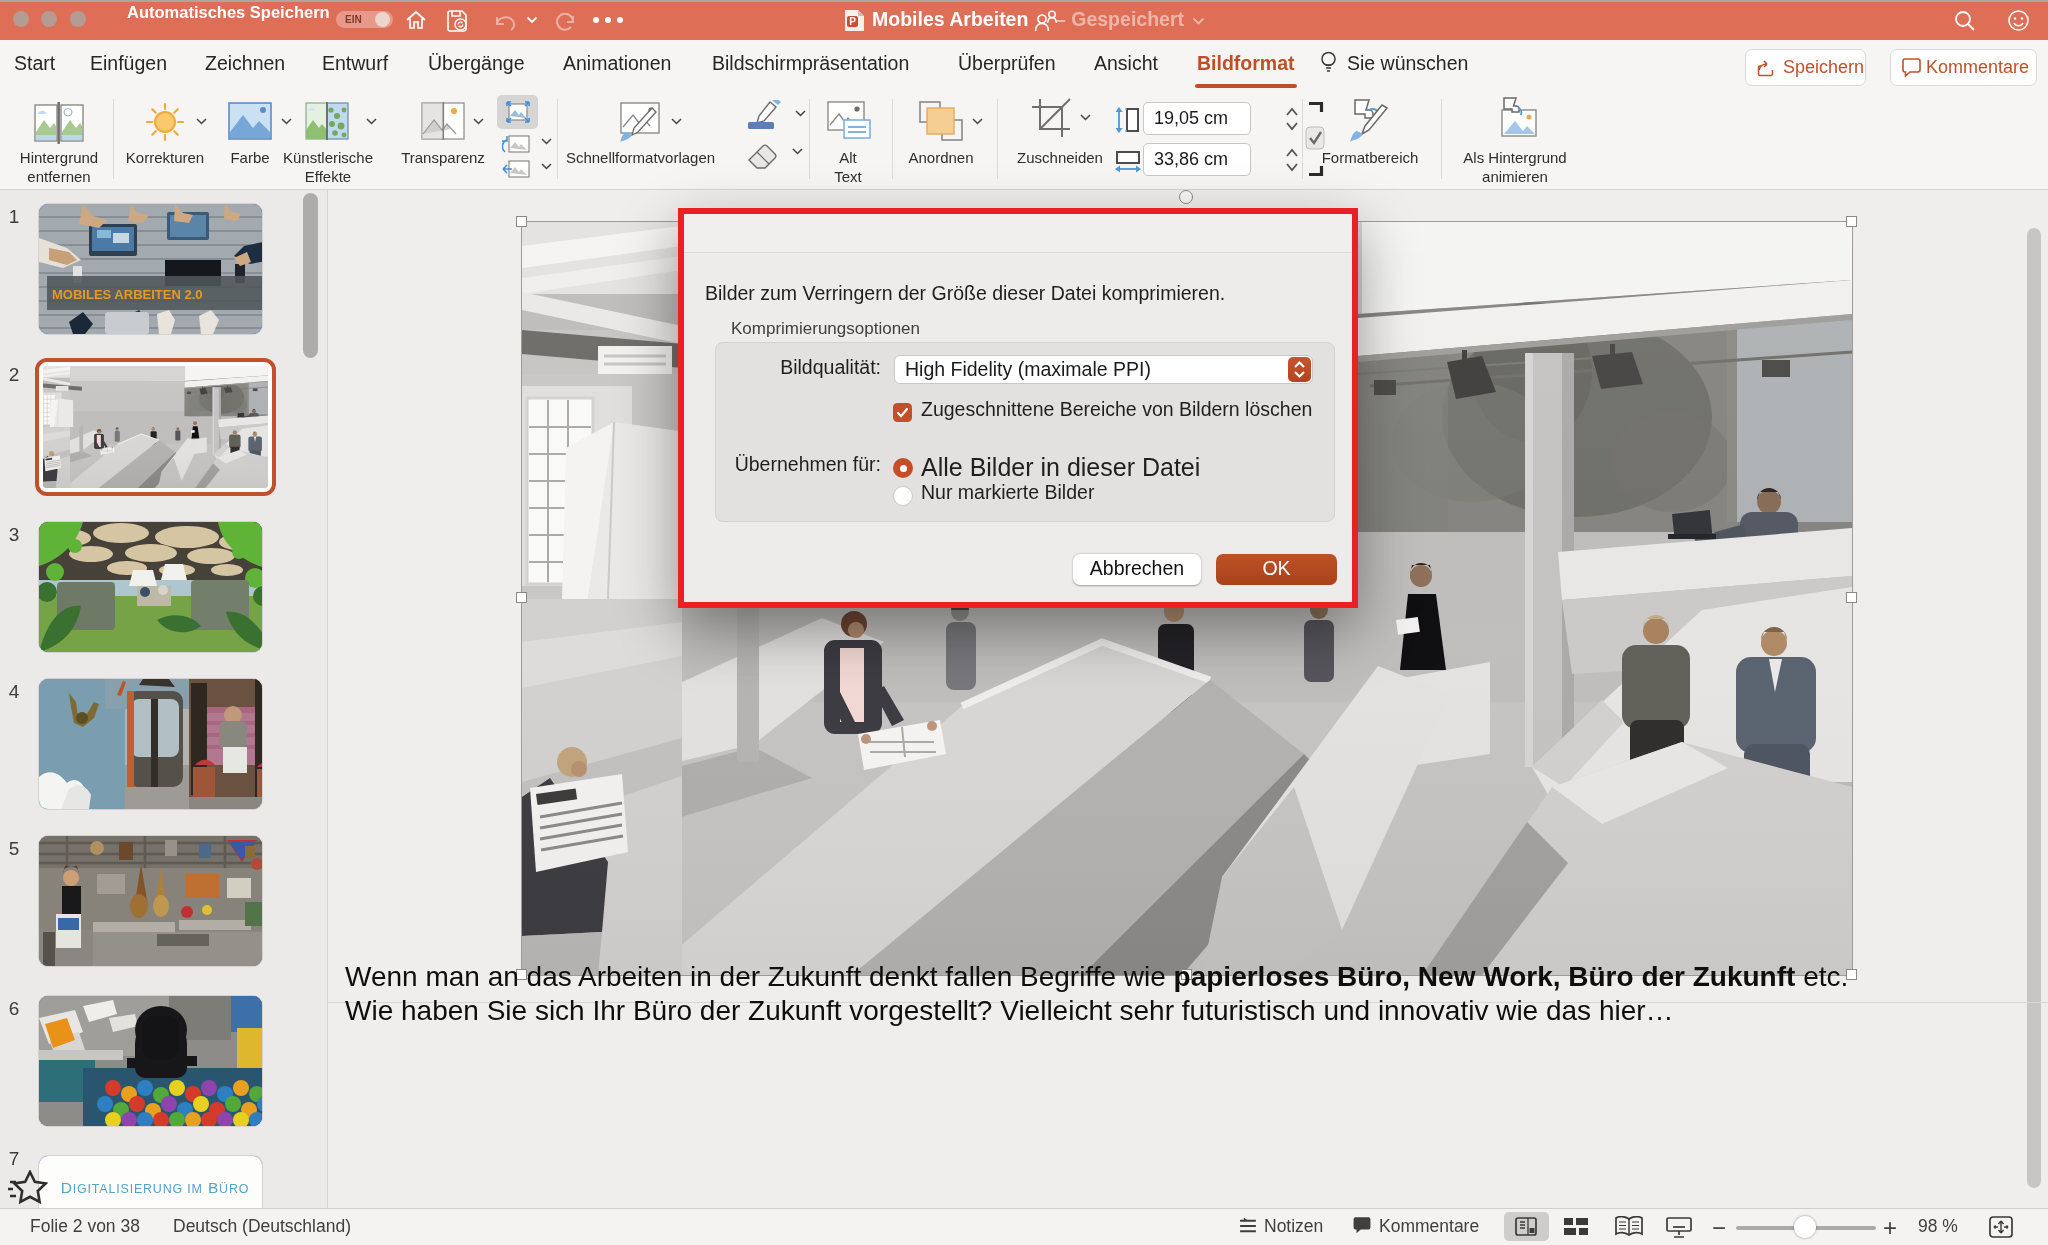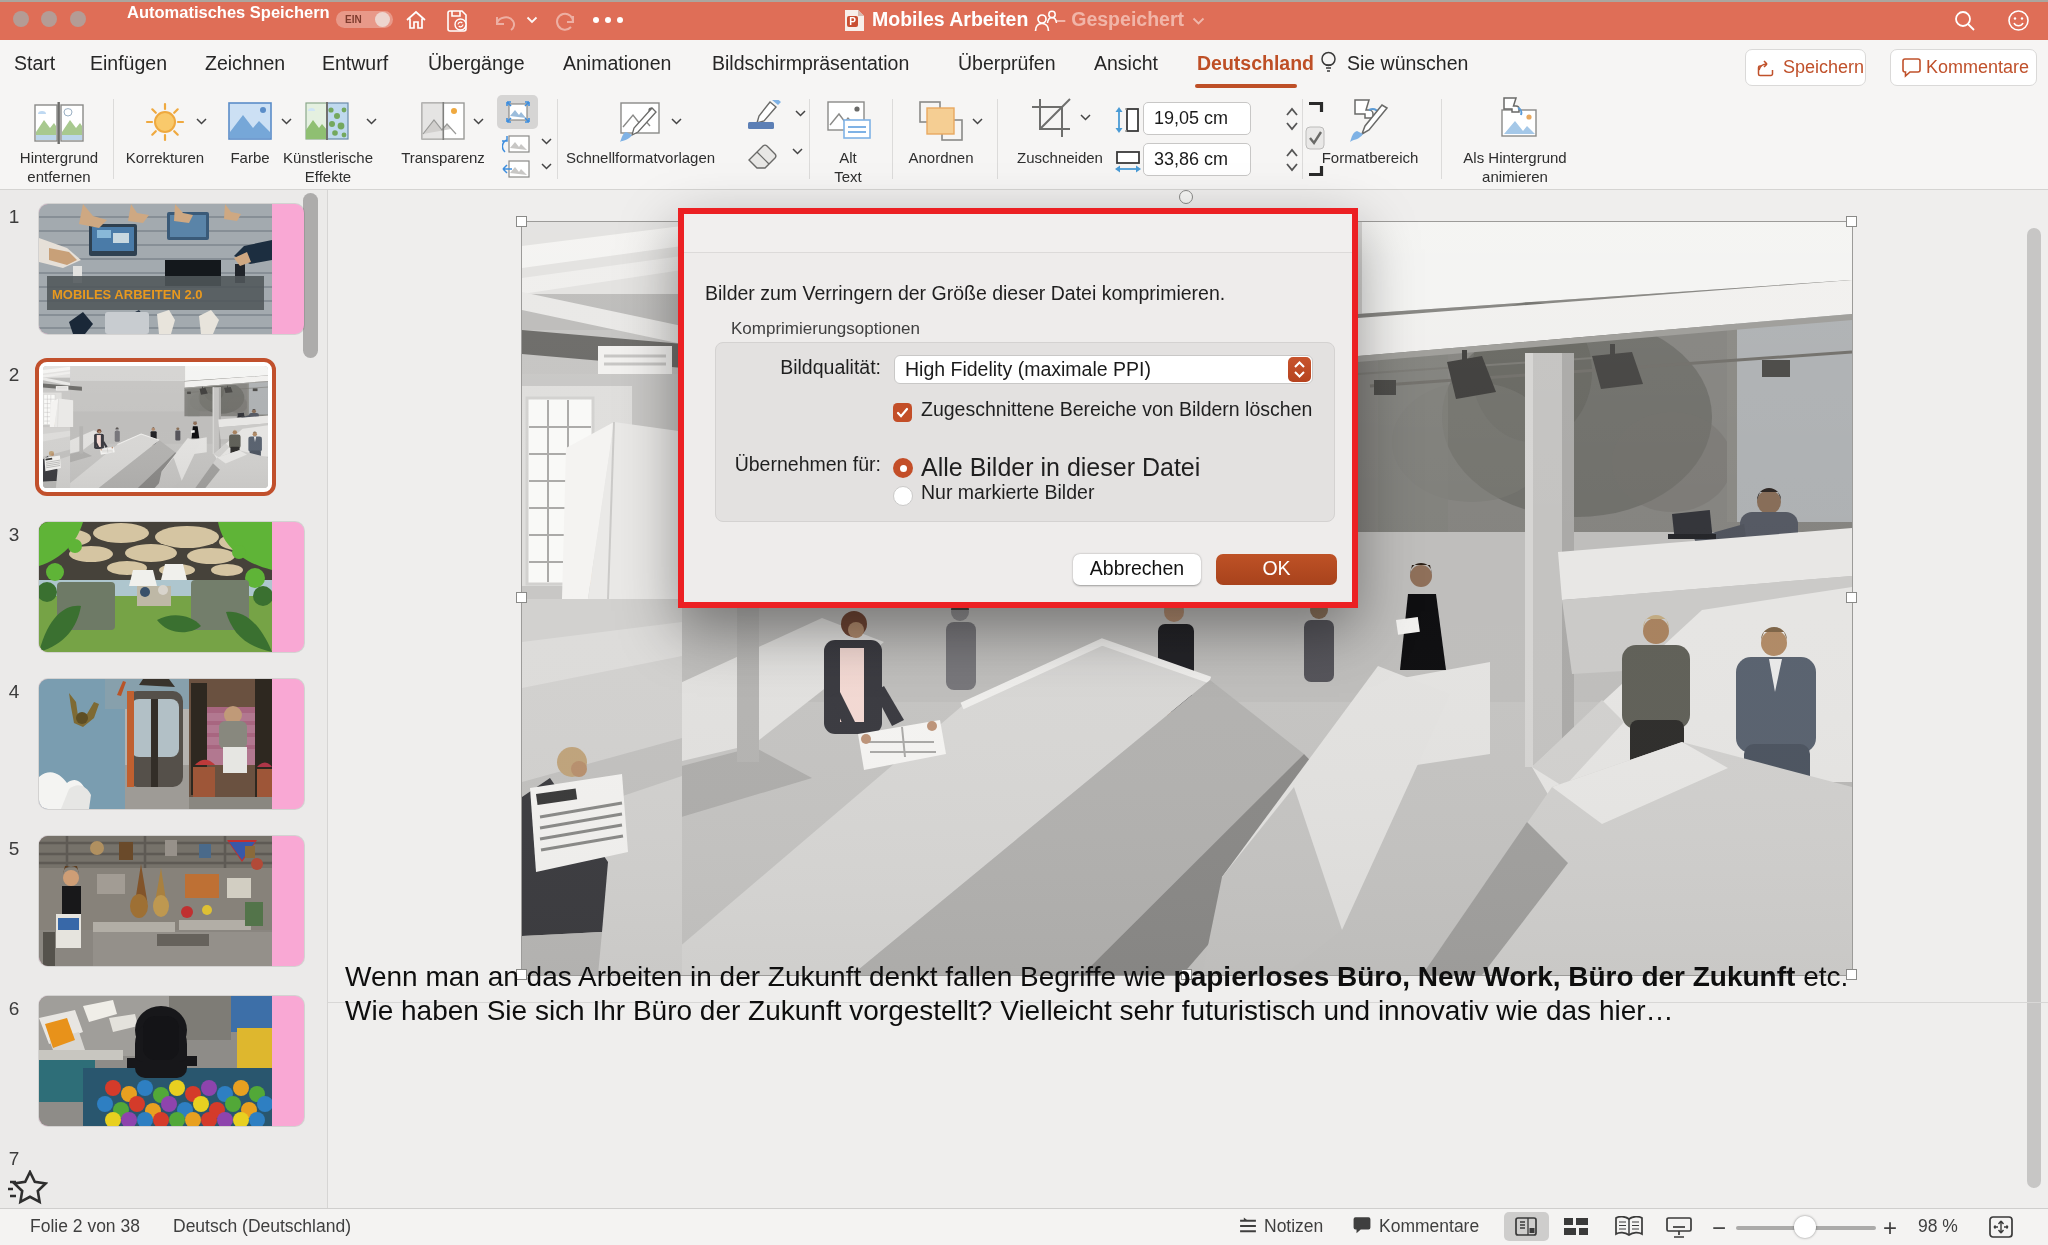--- a/index.html
+++ b/index.html
@@ -2,21 +2,21 @@
 <html><head><meta charset="utf-8">
 <style>
 html,body{margin:0;padding:0;background:#fff;}
 #app{position:relative;width:2048px;height:1245px;overflow:hidden;font-family:"Liberation Sans",sans-serif;background:#EFEEED;}
 .ab{position:absolute;}
 svg{display:block;}
 .rlabel{position:absolute;font-size:15px;color:#2e2e2e;text-align:center;line-height:19px;white-space:nowrap;}
 .tab{position:absolute;font-size:19.5px;color:#262626;top:52px;white-space:nowrap;}
 .vsep{position:absolute;top:99px;height:80px;width:1px;background:#DCDBDA;}
 .num{position:absolute;font-size:19px;color:#3c3c3c;width:24px;text-align:center;}
-.thumb{position:absolute;left:39px;width:265px;height:130px;border-radius:9px;overflow:hidden;background:#f9a8d4;box-shadow:0 0 0 1px rgba(0,0,0,0.10);}
+.thumb{position:absolute;left:39px;width:223px;height:130px;border-radius:9px;overflow:hidden;background:#1d4ed8;box-shadow:0 0 0 1px rgba(0,0,0,0.10);}
 .hnd{position:absolute;width:11px;height:11px;background:#fff;border:1px solid #8a8a88;box-sizing:border-box;}
 </style></head>
 <body>
 <div id="app">
 
 <div class="ab" style="left:0;top:0;width:2048px;height:40px;background:#DF6E57;"></div>
 <div class="ab" style="left:0;top:0;width:2048px;height:2px;background:#ABA69F;"></div>
 <div class="ab" style="left:13px;top:11px;width:16px;height:16px;border-radius:50%;background:#B49C95;"></div>
 <div class="ab" style="left:41px;top:11px;width:16px;height:16px;border-radius:50%;background:#B49C95;"></div>
 <div class="ab" style="left:70px;top:11px;width:16px;height:16px;border-radius:50%;background:#B49C95;"></div>
@@ -86,21 +86,21 @@
 <div class="ab" style="left:0;top:40px;width:2048px;height:50px;background:#F6F5F4;"></div>
 <div class="tab" style="left:14px;">Start</div>
 <div class="tab" style="left:90px;">Einfügen</div>
 <div class="tab" style="left:205px;">Zeichnen</div>
 <div class="tab" style="left:322px;">Entwurf</div>
 <div class="tab" style="left:428px;">Übergänge</div>
 <div class="tab" style="left:563px;">Animationen</div>
 <div class="tab" style="left:712px;">Bildschirmpräsentation</div>
 <div class="tab" style="left:958px;">Überprüfen</div>
 <div class="tab" style="left:1094px;">Ansicht</div>
-<div class="tab" style="left:1197px;color:#BE4F26;font-weight:bold;">Deutschland</div>
+<div class="tab" style="left:1197px;color:#BE4F26;font-weight:bold;">Bildformat</div>
 <div class="ab" style="left:1195px;top:84px;width:102px;height:4px;border-radius:2px;background:#BE4F26;"></div>
 <svg class="ab" style="left:1318px;top:50px" width="21" height="26" viewBox="0 0 21 26">
       <circle cx="10.5" cy="9" r="6.5" fill="none" stroke="#3a3a3a" stroke-width="1.5"></circle>
       <path d="M8 15 h5 M8 18 h5 M9 21 h3" stroke="#3a3a3a" stroke-width="1.4" fill="none"></path>
     </svg>
 <div class="tab" style="left:1347px;">Sie wünschen</div>
 
 <div class="ab" style="left:1745px;top:49px;width:121px;height:37px;background:#fff;border:1px solid #DAD9D8;border-radius:7px;box-sizing:border-box;"></div>
 <svg class="ab" style="left:1757px;top:58px" width="20" height="20" viewBox="0 0 20 20">
       <path d="M2 12 c1-4 4-6 8-6 M10 6 l-3-3 M10 6 l-3 3" fill="none" stroke="#C0512B" stroke-width="1.6"></path>
@@ -698,20 +698,26 @@
           <circle cx="170" cy="124" r="8" fill="#D43B2A"></circle>
           <circle cx="186" cy="124" r="8" fill="#8E44AD"></circle>
           <circle cx="202" cy="124" r="8" fill="#E8D020"></circle>
           <circle cx="218" cy="124" r="8" fill="#2E7FC2"></circle>
 </g>
 <path d="M96 48 a26 26 0 0 1 52 0 v10 a8 8 0 0 1 -8 8 h-36 a8 8 0 0 1 -8 -8z" fill="#17171A"></path>
 <rect x="104" y="20" width="36" height="44" rx="12" fill="#141417"></rect>
 </svg>
     </div>
 
+<div class="thumb" style="top:1156px;height:52px;border-radius:9px 9px 0 0;">
+<svg width="233" height="52" viewBox="0 0 233 52">
+<rect width="233" height="52" fill="#FDFDFC"></rect>
+<text x="116" y="37" font-size="15.5" fill="#56A3C8" text-anchor="middle" font-family="Liberation Sans" letter-spacing="0.8">D<tspan font-size="12.5">IGITALISIERUNG IM</tspan> B<tspan font-size="12.5">ÜRO</tspan></text>
+</svg>
+    </div>
 
 <svg class="ab" style="left:8px;top:1170px" width="40" height="38" viewBox="0 0 40 38">
       <path d="M22 2 l4.8 9.8 10.8 1.6 -7.8 7.6 1.8 10.8 -9.6 -5 -9.6 5 1.8 -10.8 -7.8 -7.6 10.8 -1.6z" fill="none" stroke="#2e2e2e" stroke-width="2.6"></path>
       <path d="M2 12 h6 M0 19 h5 M2 26 h6" stroke="#2e2e2e" stroke-width="2.4"></path>
     </svg>
 
 <div class="ab" style="left:2027px;top:228px;width:14px;height:960px;border-radius:7px;background:#C7C6C5;"></div>
 
 <div class="ab" style="left:522px;top:222px;width:1330px;height:753px;outline:1px solid #9C9B99;">
 <svg width="1330" height="753" viewBox="0 0 1330 753">

